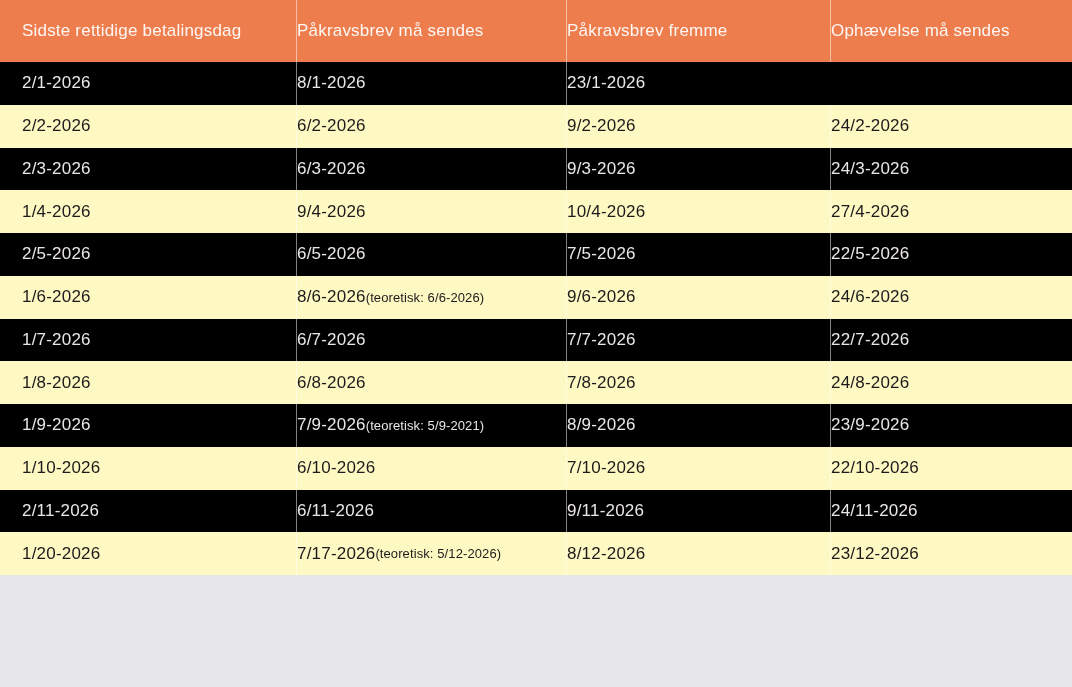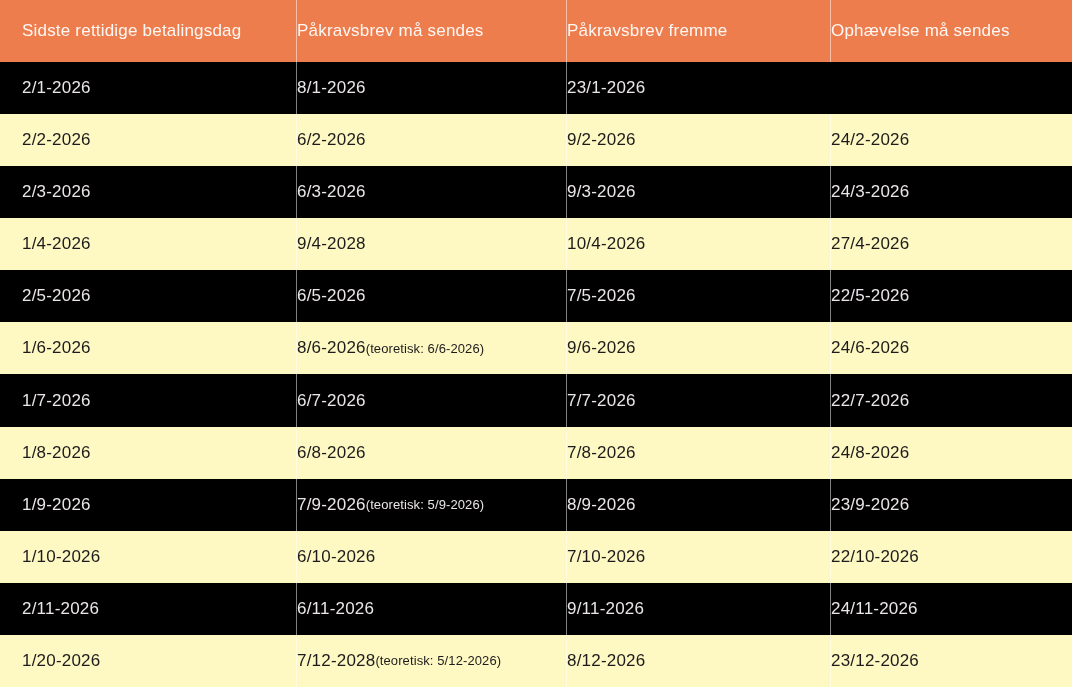--- a/index.html
+++ b/index.html
@@ -8,21 +8,21 @@
     width: 1072px;
     height: 687px;
     overflow: hidden;
     font-family: "Liberation Sans", "DejaVu Sans", sans-serif;
     background: #E7E6E8;
   }
   .table {
     display: flex;
     flex-direction: column;
     width: 1072px;
-    height: 687px;
+    height: 575px;
   }
   .row {
     display: grid;
     grid-template-columns: 296px 270px 264px 1fr;
     flex: 1 1 auto;
   }
   .row.header {
     flex: 0 0 62px;
     background: #EE7D4E;
     color: #FDF7F3;
@@ -92,21 +92,21 @@
     <div class="cell c2">
         <span>6/3-2026</span>
       </div>
     <div class="cell c3">9/3-2026</div>
     <div class="cell c4">24/3-2026</div>
   </div>
 
   <div class="row light">
     <div class="cell c1">1/4-2026</div>
     <div class="cell c2">
-        <span>9/4-2028</span>
+        <span>9/4-2026</span>
       </div>
     <div class="cell c3">10/4-2026</div>
     <div class="cell c4">27/4-2026</div>
   </div>
 
   <div class="row dark">
     <div class="cell c1">2/5-2026</div>
     <div class="cell c2">
         <span>6/5-2026</span>
       </div>
@@ -139,21 +139,21 @@
         <span>6/8-2026</span>
       </div>
     <div class="cell c3">7/8-2026</div>
     <div class="cell c4">24/8-2026</div>
   </div>
 
   <div class="row dark">
     <div class="cell c1">1/9-2026</div>
     <div class="cell c2">
         <span>7/9-2026</span>
-        <span class="note">(teoretisk: 5/9-2026)</span>
+        <span class="note">(teoretisk: 5/9-2021)</span>
       </div>
     <div class="cell c3">8/9-2026</div>
     <div class="cell c4">23/9-2026</div>
   </div>
 
   <div class="row light">
     <div class="cell c1">1/10-2026</div>
     <div class="cell c2">
         <span>6/10-2026</span>
       </div>
@@ -166,20 +166,20 @@
     <div class="cell c2">
         <span>6/11-2026</span>
       </div>
     <div class="cell c3">9/11-2026</div>
     <div class="cell c4">24/11-2026</div>
   </div>
 
   <div class="row light">
     <div class="cell c1">1/20-2026</div>
     <div class="cell c2">
-        <span>7/12-2028</span>
+        <span>7/17-2026</span>
         <span class="note">(teoretisk: 5/12-2026)</span>
       </div>
     <div class="cell c3">8/12-2026</div>
     <div class="cell c4">23/12-2026</div>
   </div>
 
 </div>
 
 </body></html>

